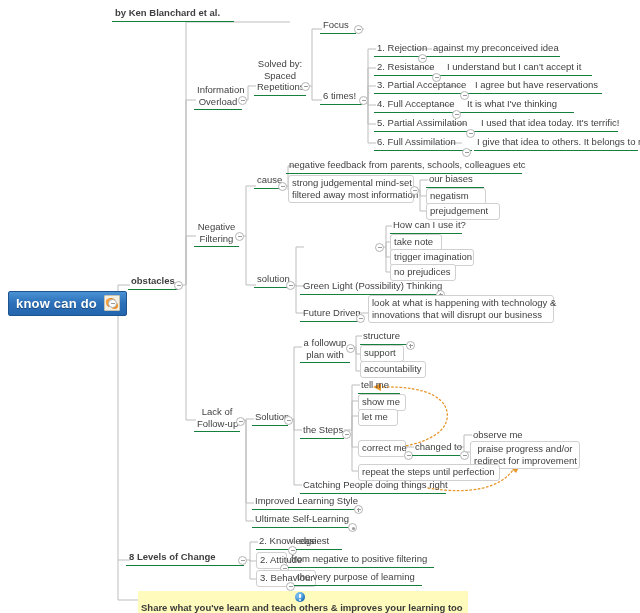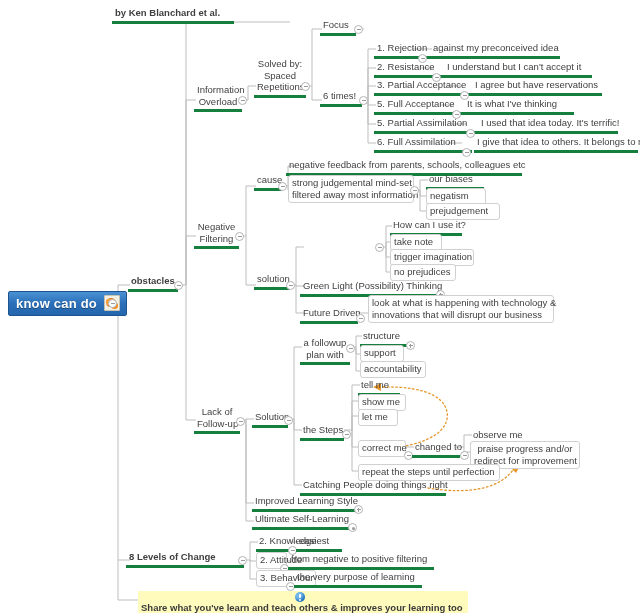--- a/index.html
+++ b/index.html
@@ -13,21 +13,21 @@
 
   .node{
     position:absolute;
     font-size:9.5px;
     line-height:11.5px;
     color:#3f3f3f;
     white-space:pre;
     padding:1px 3px 2px 3px;
     box-sizing:border-box;
   }
-  .node.ul{border-bottom:3px solid #15803d;}
+  .node.ul{border-bottom:1px solid #15803d;}
   .node.boxed{
     border:1px solid #d0d0d0;
     border-radius:3px;
     background:#fff;
   }
   .node.ctr{text-align:center;}
 
   
   #root-node{
     position:absolute;
@@ -229,21 +229,21 @@
   <div class="node ul" style="left:430px;top:41px;width:130px;">against my preconceived idea</div>
 
   <div class="node ul" style="left:374px;top:60px;width:78px;">2. Resistance</div>
   <span class="tog" style="left:432px;top:73px;"></span>
   <div class="node ul" style="left:444px;top:60px;width:148px;">I understand but I can't accept it</div>
 
   <div class="node ul" style="left:374px;top:78px;width:104px;">3. Partial Acceptance</div>
   <span class="tog" style="left:460px;top:91px;"></span>
   <div class="node ul" style="left:472px;top:78px;width:130px;">I agree but have reservations</div>
 
-  <div class="node ul" style="left:374px;top:97px;width:96px;">5. Full Acceptance</div>
+  <div class="node ul" style="left:374px;top:97px;width:96px;">4. Full Acceptance</div>
   <span class="tog" style="left:452px;top:110px;"></span>
   <div class="node ul" style="left:464px;top:97px;width:110px;">It is what I've thinking</div>
 
   <div class="node ul" style="left:374px;top:116px;width:106px;">5. Partial Assimilation</div>
   <span class="tog" style="left:466px;top:129px;"></span>
   <div class="node ul" style="left:478px;top:116px;width:140px;">I used that idea today. It's terrific!</div>
 
   <div class="node ul" style="left:374px;top:135px;width:98px;">6. Full Assimilation</div>
   <span class="tog" style="left:462px;top:148px;"></span>
   <div class="node ul" style="left:474px;top:135px;width:164px;">I give that idea to others. It belongs to me</div>

